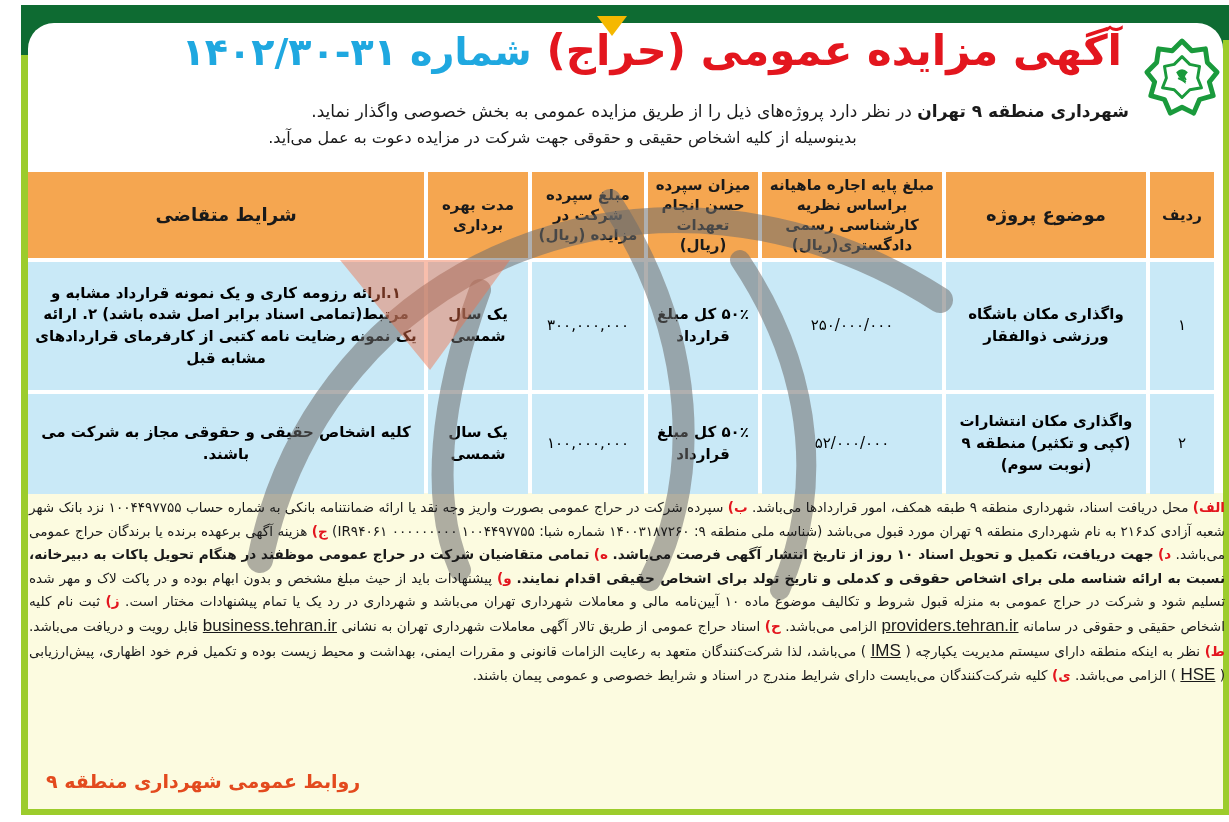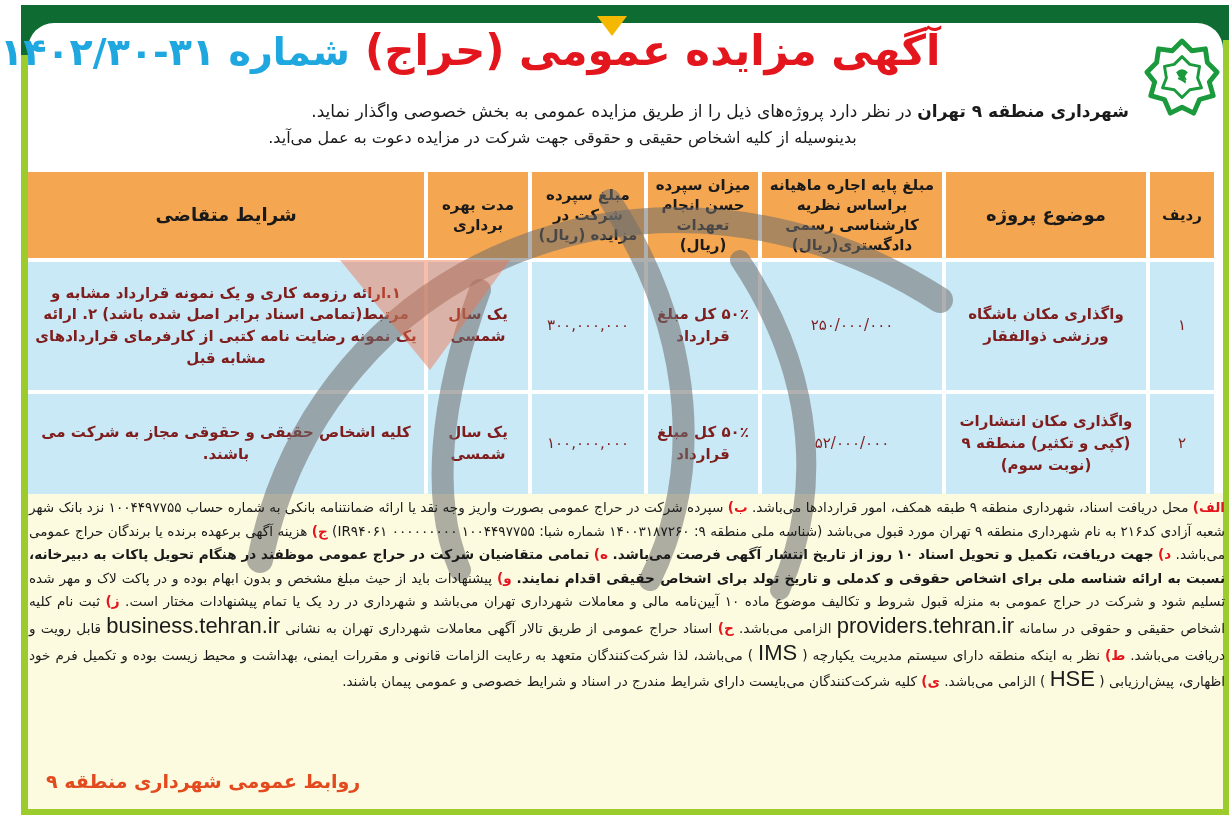--- a/index.html
+++ b/index.html
@@ -39,22 +39,22 @@
     border-top: 20px solid #f5b800;
     z-index: 5;
   }
 
   .logo {
     position: absolute; right: 8px; top: 34px; width: 78px; height: 92px;
     z-index: 4;
   }
 
   .title-row {
-    position: absolute; top: 26px; left: 0; width: 1110px;
-    text-align: left; z-index: 3; white-space: nowrap;
+    position: absolute; top: 26px; left: 12px; width: 1110px;
+    text-align: right; z-index: 3; white-space: nowrap;
   }
   .title-main {
     color: #e3161e; font-weight: bold; font-size: 42px;
     font-family: "DejaVu Sans", sans-serif;
     letter-spacing: -1px;
   }
   .title-num {
     color: #1fa8e0; font-weight: bold; font-size: 38px;
     margin-right: 10px;
   }
@@ -73,42 +73,42 @@
     border-collapse: separate; border-spacing: 4px;
     z-index: 2;
   }
   table.grid th {
     background: #f5a650; color: #1a1a1a; font-weight: bold; font-size: 15px;
     height: 86px; text-align: center; vertical-align: middle; line-height: 1.35;
     padding: 2px 4px;
   }
   table.grid th.big { font-size: 18px; margin-top: 32px; }
   table.grid td {
-    background: #c9e9f7; color: #7f1d1d; font-size: 15px;
+    background: #c9e9f7; color: #000000; font-size: 15px;
     text-align: center; vertical-align: middle; line-height: 1.45;
     padding: 2px 6px;
   }
   table.grid tr.r1 td { height: 128px; }
   table.grid tr.r2 td { height: 100px; }
   td.cond { font-weight: bold; }
   td.subject { font-weight: bold; }
   td.num { font-size: 14px; }
 
   .watermark {
     position: absolute; z-index: 3; pointer-events: none;
   }
 
   .terms {
     position: absolute; top: 496px; right: 4px; width: 1196px;
     font-size: 13.6px; line-height: 23.6px; color: #1a1a1a;
     text-align: justify; z-index: 4;
   }
   .terms .mark { color: #e3161e; font-weight: bold; }
   .terms .strong { font-weight: bold; }
-  .terms .latin { font-family: "Liberation Sans", sans-serif; font-size: 22px; }
+  .terms .latin { font-family: "Liberation Sans", sans-serif; font-size: 17px; text-decoration: underline; }
 
   .signature {
     position: absolute; left: 46px; top: 770px;
     color: #e34a1e; font-weight: bold; font-size: 19px; z-index: 4;
   }
 </style>
 </head>
 <body>
 
 <div class="frame"></div>

